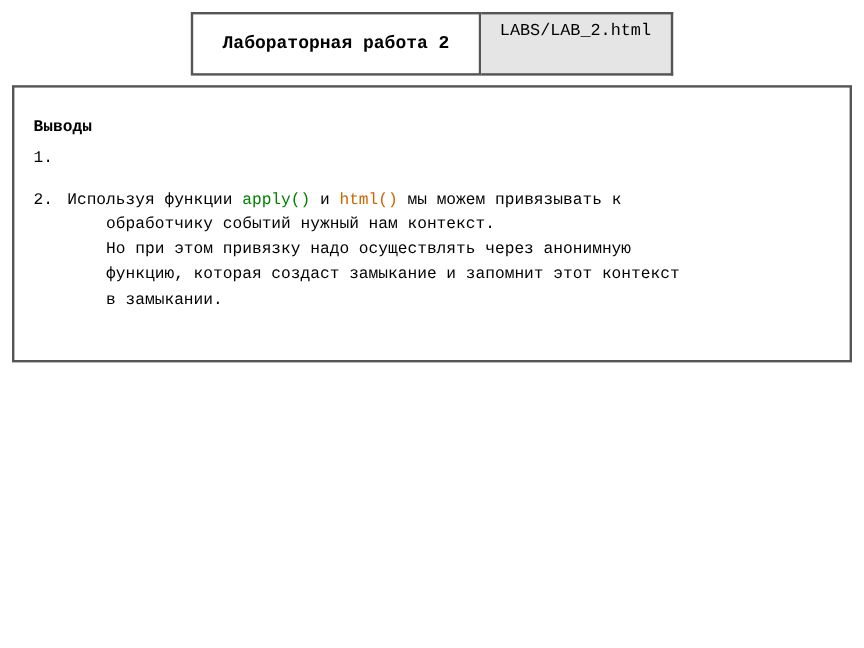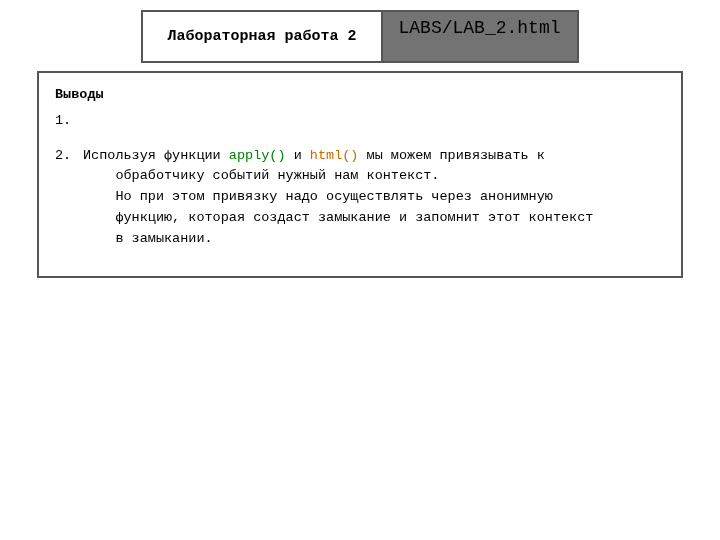--- a/index.html
+++ b/index.html
@@ -31,34 +31,34 @@
       border: 2px solid #555;
       padding: 16px 24px;
       font-size: 15px;
       font-weight: bold;
       font-family: 'Courier New', Courier, monospace;
       color: #000;
       white-space: nowrap;
     }
 
     .path-box {
-      background: #737373;
+      background: #e5e5e5;
       border: 2px solid #555;
       border-left: none;
       padding: 6px 16px;
-      font-size: 18px;
+      font-size: 14px;
       font-family: 'Courier New', Courier, monospace;
       color: #000;
       white-space: nowrap;
     }
 
     .content-box {
-      width: 646px;
+      width: 700px;
       border: 2px solid #555;
-      padding: 12px 16px;
+      padding: 24px 16px;
       font-family: 'Courier New', Courier, monospace;
       font-size: 13.5px;
       line-height: 1.5;
       color: #000;
     }
 
     .section-title {
       font-weight: bold;
       margin-bottom: 6px;
       font-size: 13.5px;

